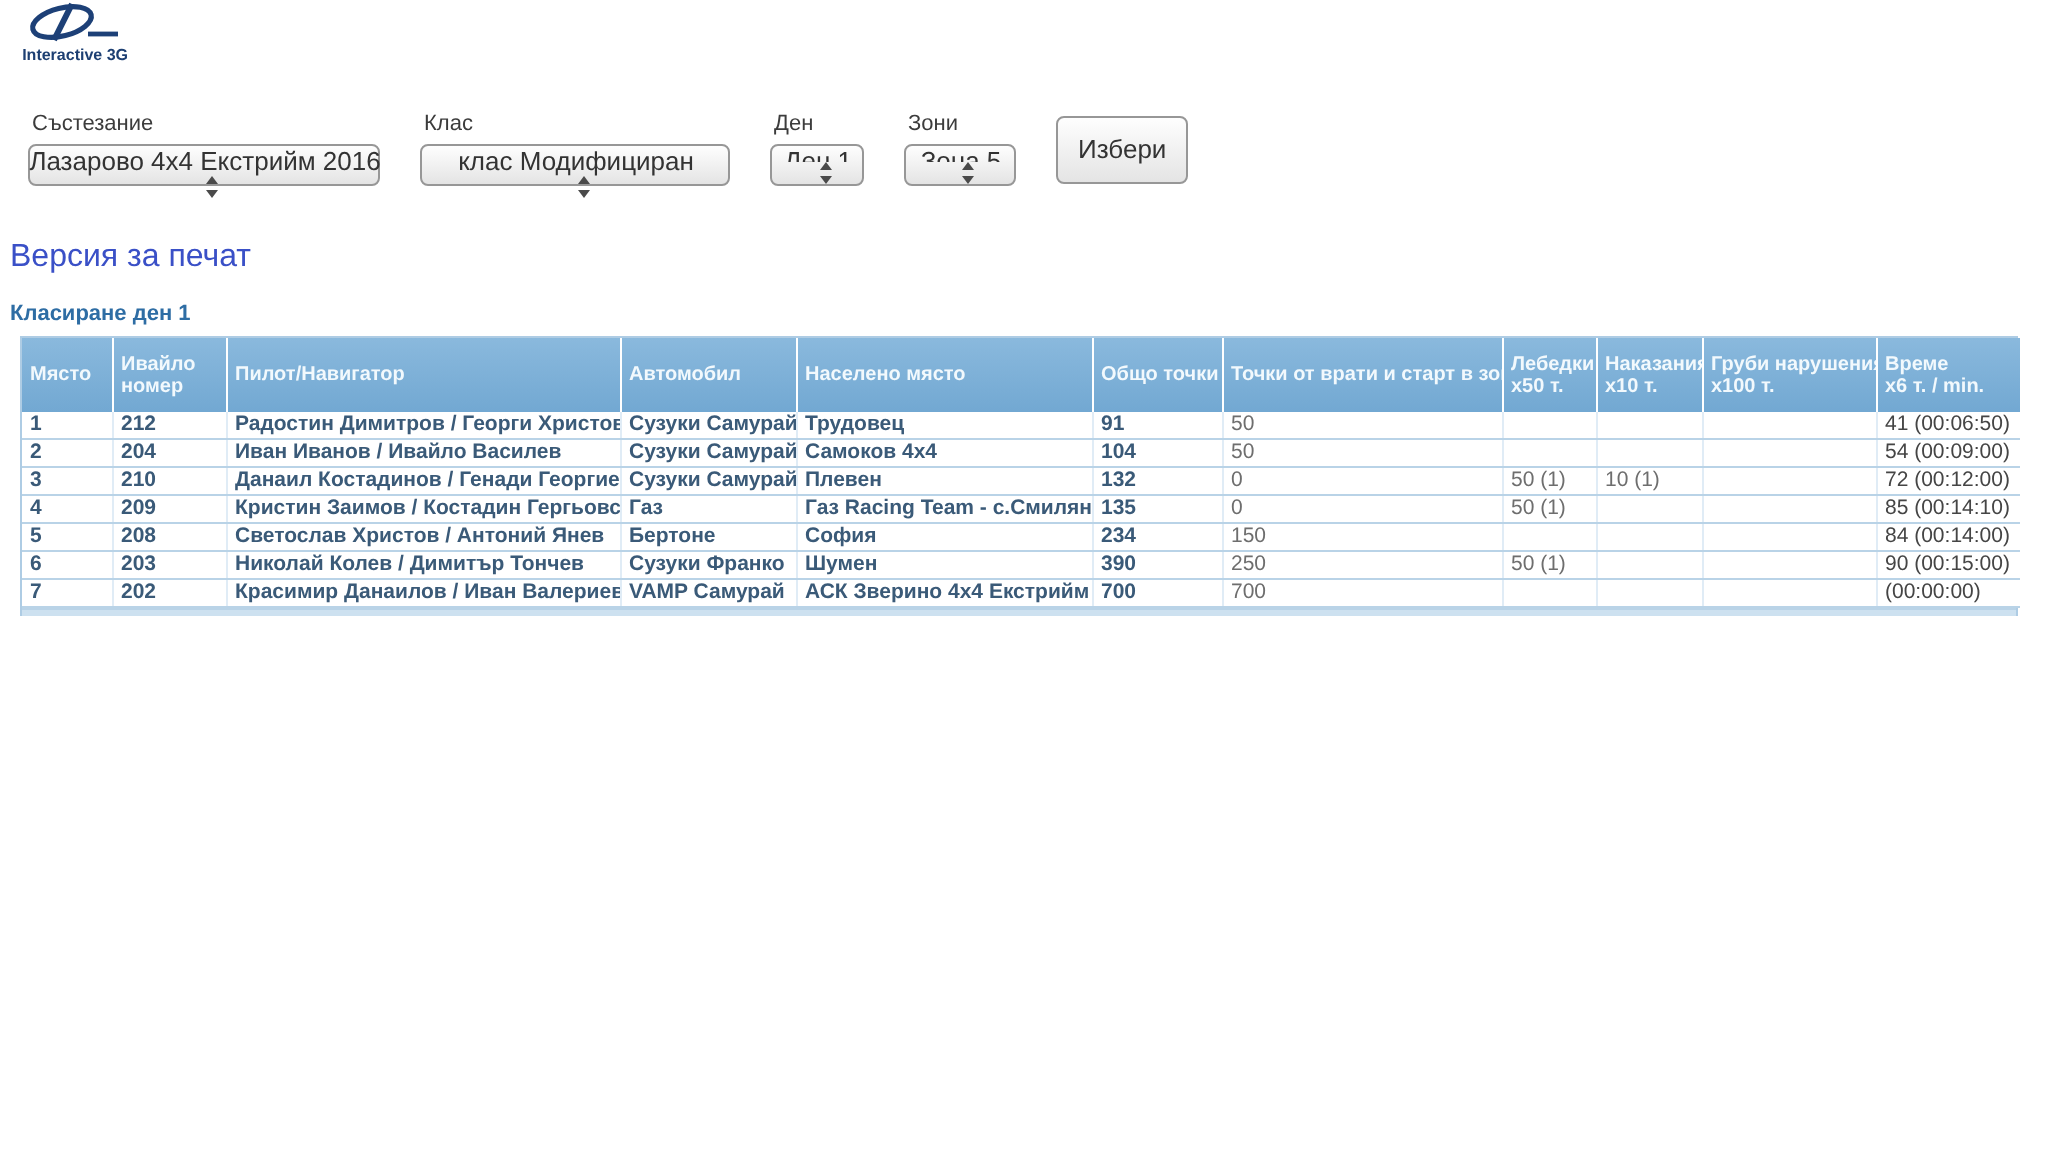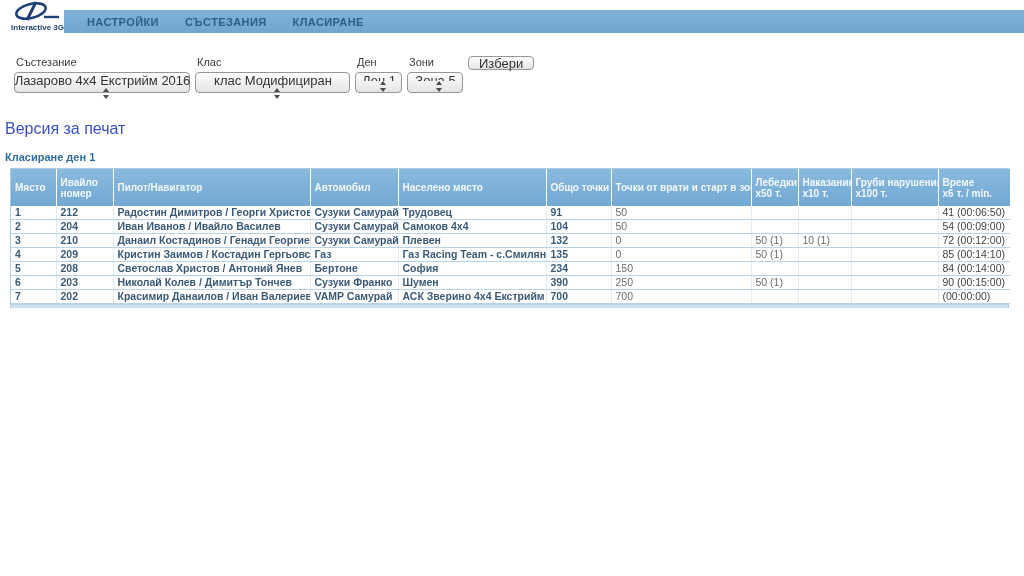--- a/index.html
+++ b/index.html
@@ -9,33 +9,33 @@
   
   .topbar { position:relative; height:40px; }
   .logo { position:absolute; left:4px; top:1px; width:60px; text-align:right; }
   .logo svg { display:block; margin:0 auto; }
   .logo-text { font-size:8px; font-weight:bold; color:#1d3f72; letter-spacing:0; white-space:nowrap; }
   .navbar { position:absolute; left:64px; right:0; top:10px; height:23px;
             background:linear-gradient(#7fb2d9,#6fa5cf); display:flex; align-items:center; padding-left:10px; }
   .nav-item { color:#2d5f8e; font-weight:bold; font-size:11px; padding:0 13px; letter-spacing:.4px; cursor:pointer; }
 
   
-  .filters { margin:16px 0 0 14px; display:flex; align-items:flex-start; gap:5px; }
+  .filters { margin:16px 0 0 14px; display:flex; align-items:center; gap:20px; }
   .fgroup { display:flex; flex-direction:column; }
   .flabel { font-size:11px; color:#3c3c3c; margin:0 0 4px 2px; }
   .control { display:flex; align-items:center; justify-content:space-between; height:21px;
              border:1px solid #979797; border-radius:4px; background:linear-gradient(#fefefe,#e4e4e4);
              padding:0 6px 0 7px; font-size:13px; color:#333; cursor:pointer; white-space:nowrap;flex-direction:column; }
   .sel-w176 { width:176px; } .sel-w129 { width:155px; } .sel-w47 { width:47px; } .sel-w56 { width:56px; }
   .sel-w47 .sel-text, .sel-w56 .sel-text { overflow:hidden; }
   .spin { display:flex; flex-direction:column; gap:3px; margin-left:7px; flex:none; }
   .spin i { display:block; width:0; height:0; border-left:3.5px solid transparent; border-right:3.5px solid transparent; }
   .spin .up { border-bottom:4px solid #4a4a4a; }
   .spin .dn { border-top:4px solid #4a4a4a; }
-  .btn { height:14px; border:1px solid #979797; border-radius:4px; background:linear-gradient(#fefefe,#e4e4e4);
+  .btn { height:34px; border:1px solid #979797; border-radius:4px; background:linear-gradient(#fefefe,#e4e4e4);
          padding:0 10px; font-size:13px; color:#333; display:flex; align-items:center; cursor:pointer; }
 
   
   .print-link { display:inline-block; margin:27px 0 0 5px; color:#3a50c7; font-size:16px; cursor:pointer; }
   .page-title { margin:13px 0 5px 5px; color:#2e6da4; font-weight:bold; font-size:11px; }
 
   
   .tblwrap { margin-left:10px; width:999px; border:1px solid #aecce4; border-bottom:none; }
   table { border-collapse:collapse; table-layout:fixed; width:100%; }
   thead th { background:linear-gradient(#8ab9dd,#72a8d2); color:#f2f9fd; font-weight:bold; font-size:10px;
@@ -58,25 +58,20 @@
 
 <div class="topbar">
   <div class="logo">
     <svg width="54" height="22" viewBox="0 0 54 22">
       <ellipse cx="24" cy="10" rx="15" ry="7" fill="none" stroke="#1d4077" stroke-width="2.6" transform="rotate(-14 24 10)"></ellipse>
       <path d="M20 19 L29 1" stroke="#1d4077" stroke-width="3" fill="none"></path>
       <line x1="37" y1="16" x2="52" y2="16" stroke="#1d4077" stroke-width="2.4"></line>
     </svg>
     <div class="logo-text">Interactive 3G</div>
   </div>
-  <div class="navbar">
-    <div class="nav-item">НАСТРОЙКИ</div>
-    <div class="nav-item">СЪСТЕЗАНИЯ</div>
-    <div class="nav-item">КЛАСИРАНЕ</div>
-  </div>
 </div>
 
 <div class="filters">
   <div class="fgroup">
     <div class="flabel">Състезание</div>
     <div class="control sel-w176">
       <span class="sel-text">Лазарово 4x4 Екстрийм 2016</span>
       <span class="spin">
           <i class="up"></i>
           <i class="dn"></i>

